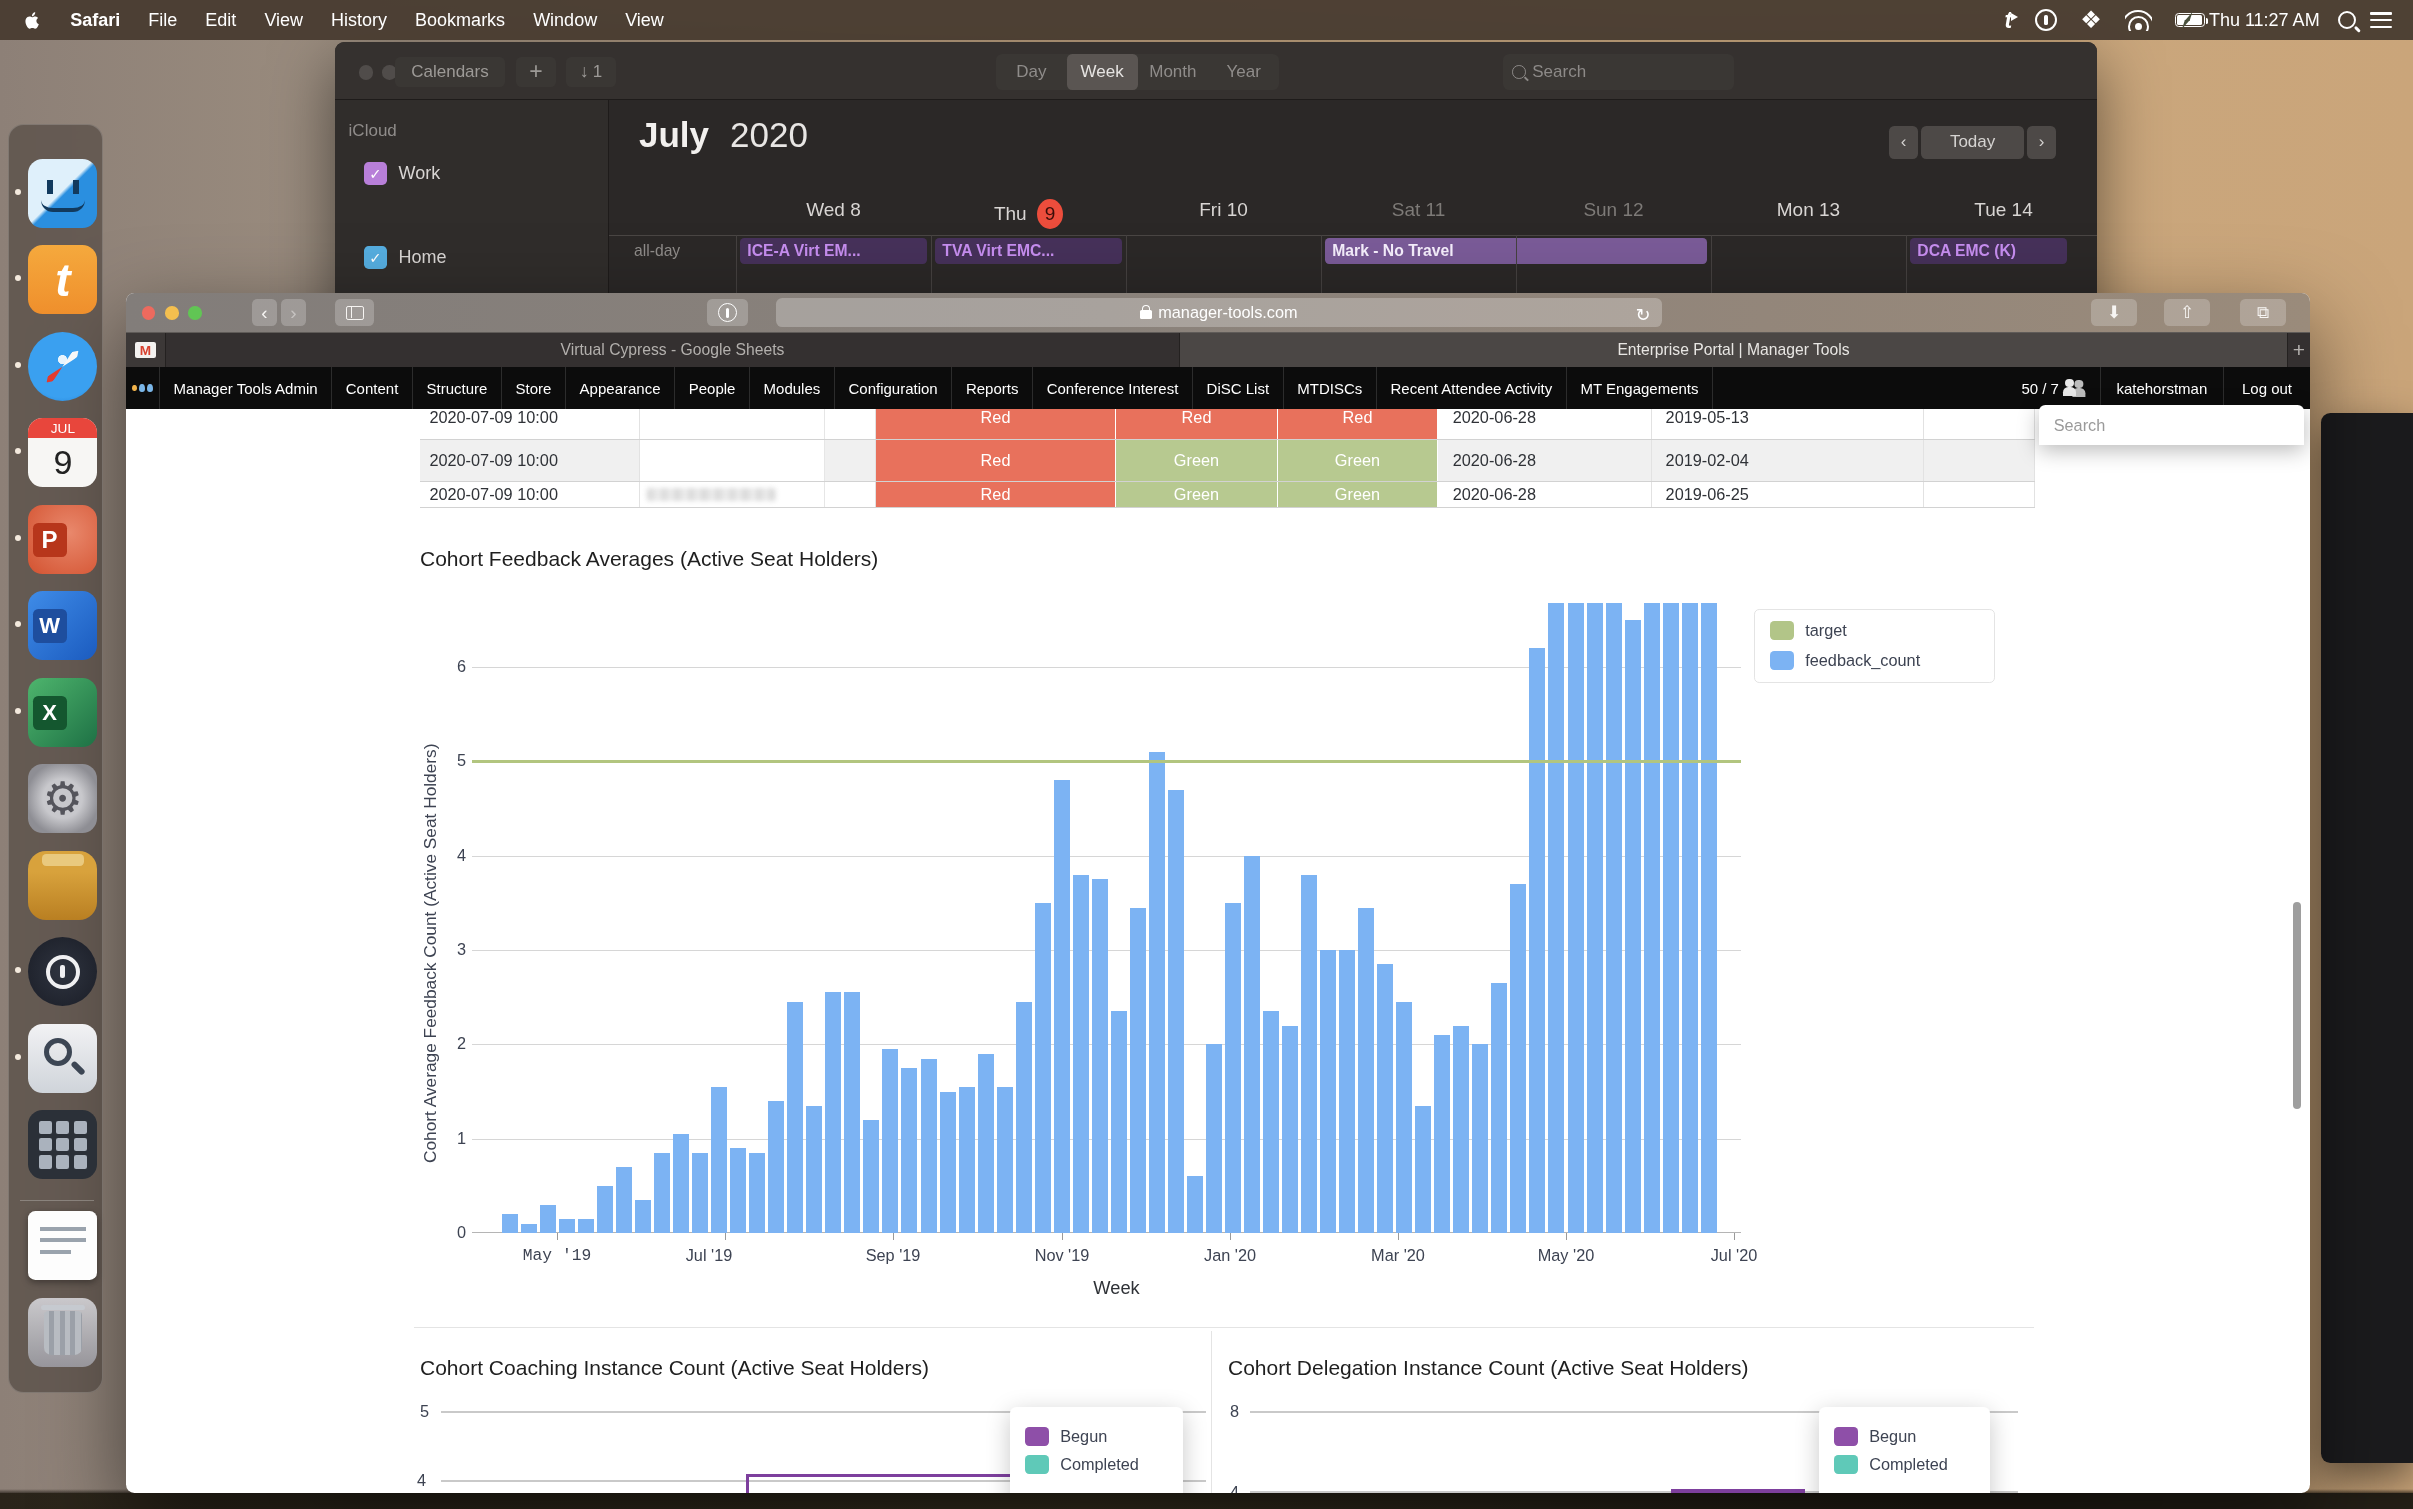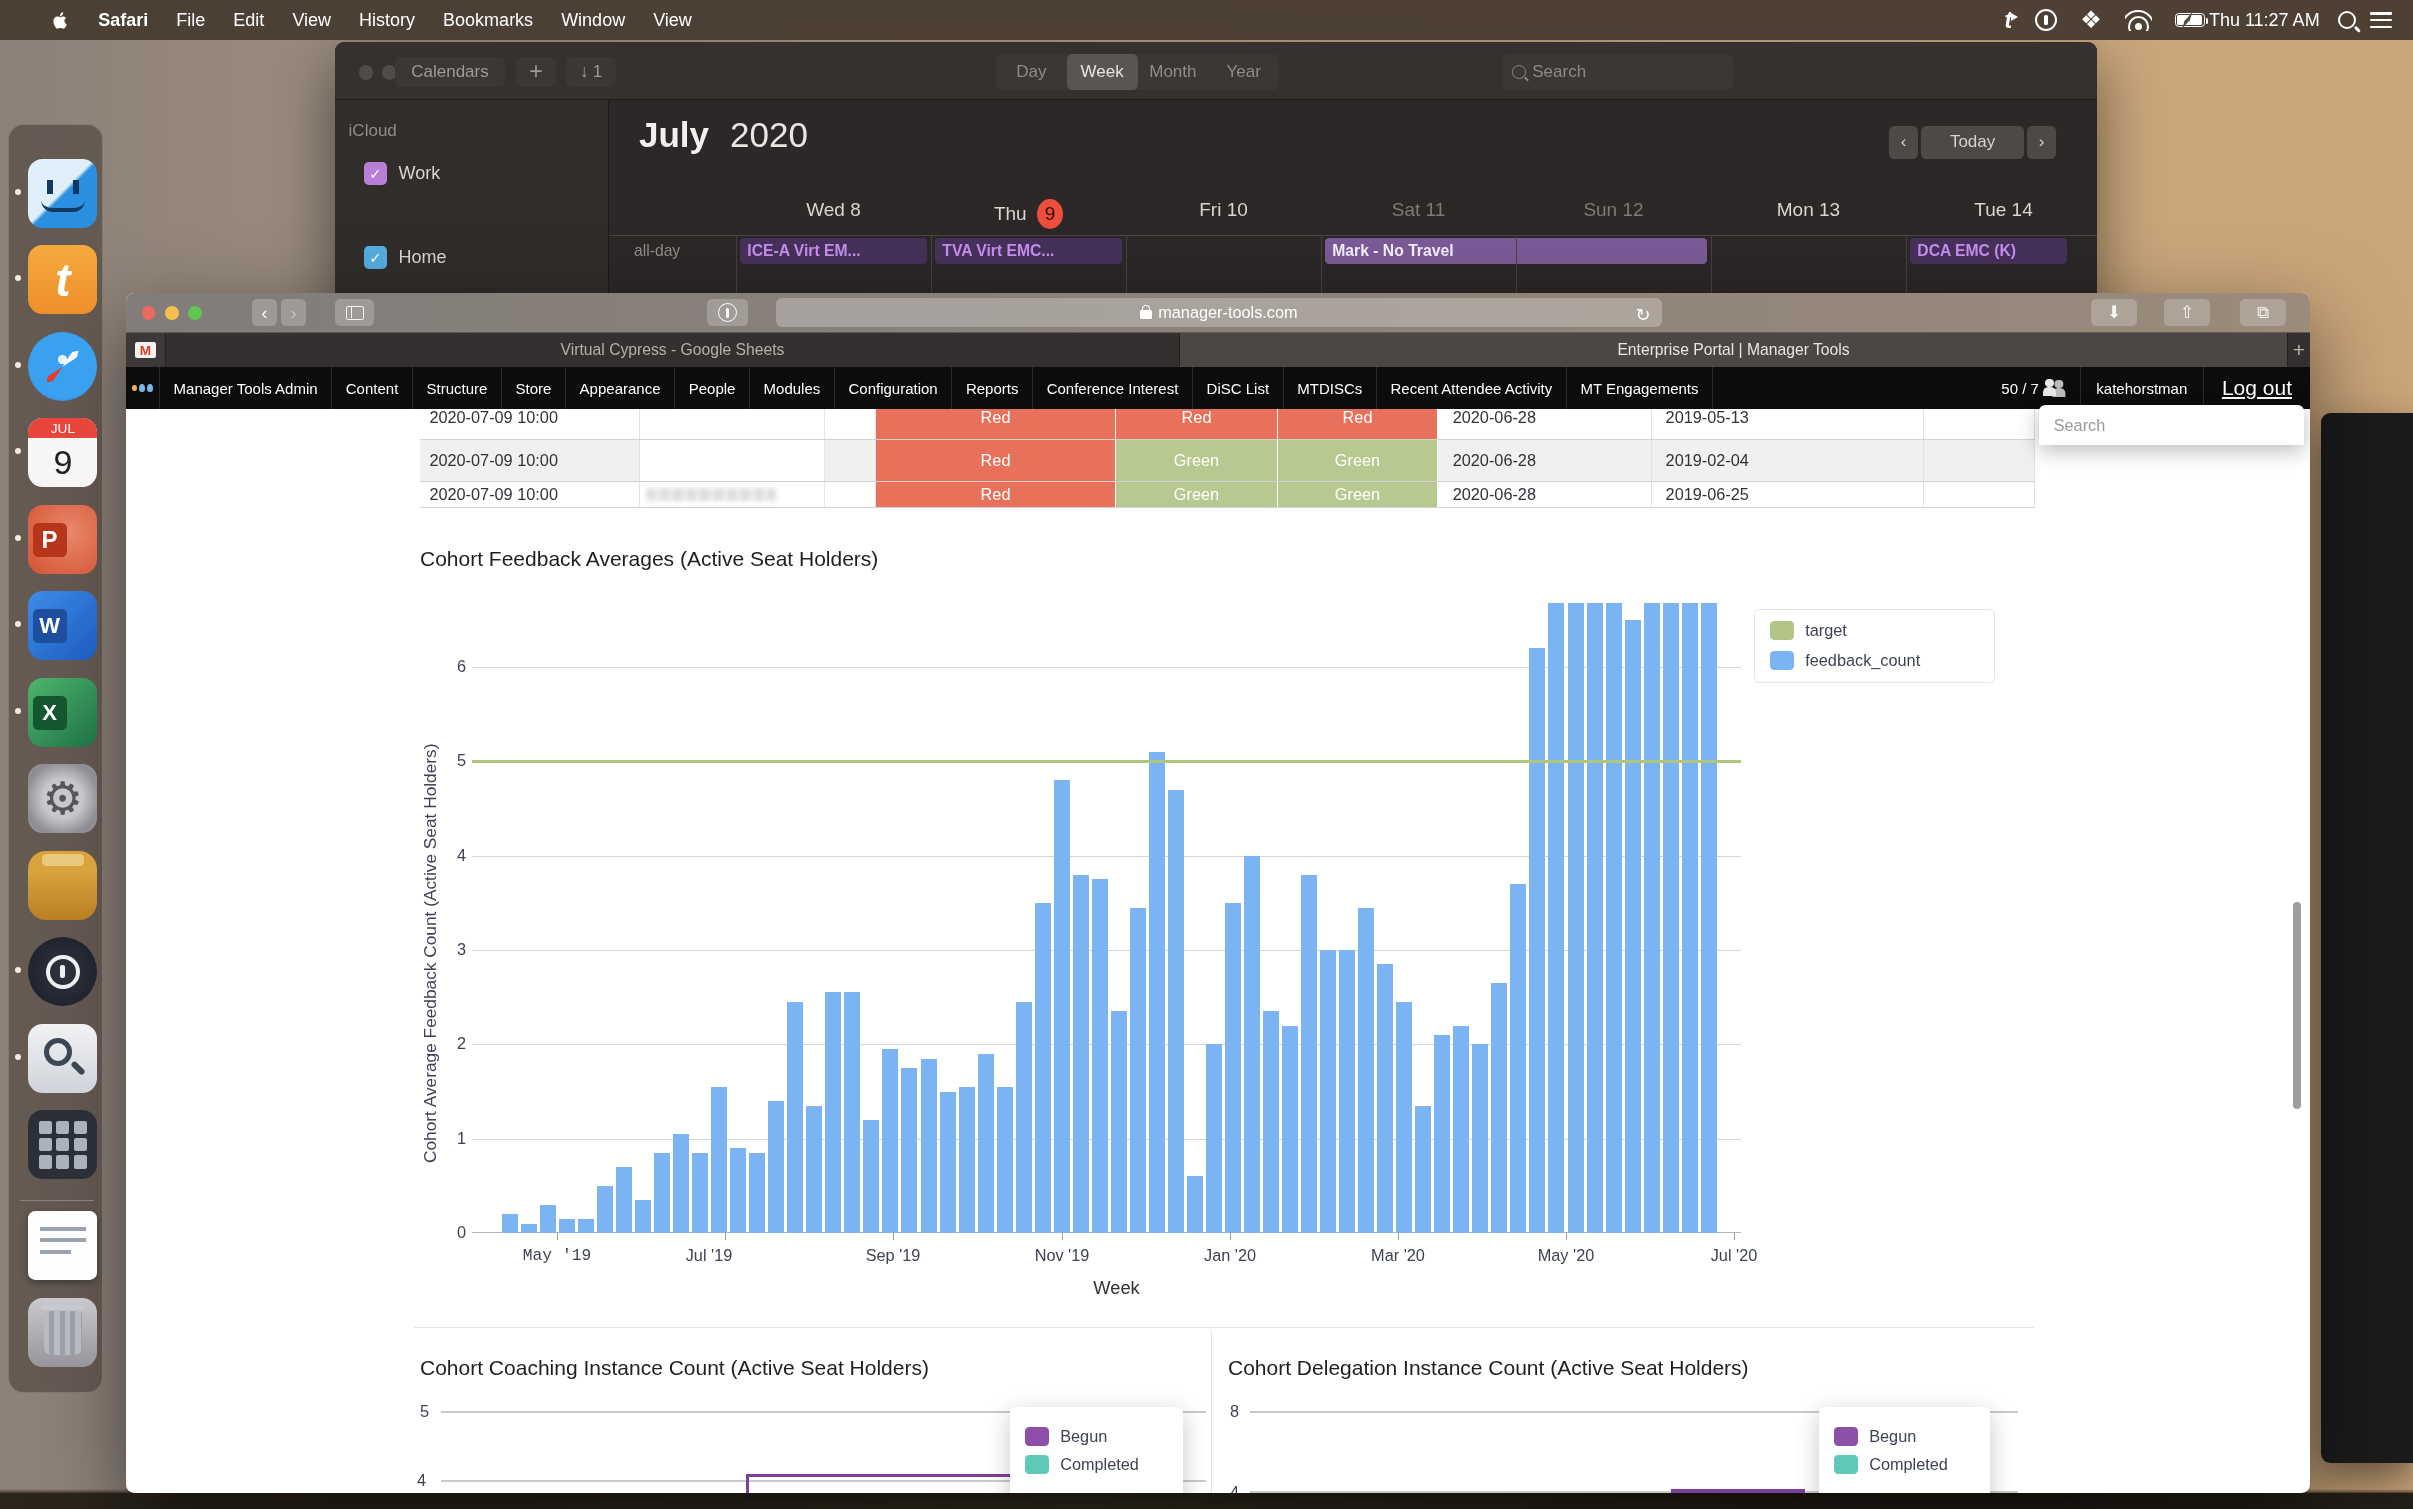--- a/index.html
+++ b/index.html
@@ -12,21 +12,21 @@
     background:
       radial-gradient(629px 262px at 78% 99%, rgba(90,110,40,.25), transparent 60%),
       linear-gradient(to bottom, rgba(0,0,0,0) 1489px, rgba(20,16,10,.92) 1495px),
       linear-gradient(90deg, #8d8077 0%, #9a8c7e 14%, #b59a7c 38%, #c9a87f 70%, #caa57a 100%);
   }
   #wallpaper-bottom { left:0; top:1493px; width:2413px; height:17px;
     background:linear-gradient(90deg,#2a241a,#3a3322 45%,#252017 80%); }
 
   
   #menubar { left:0; top:0; width:2413px; height:40px; background:rgba(73,60,49,.96);
-    display:flex; align-items:center; color:#fff; z-index:60;padding-left:28px; }
+    display:flex; align-items:center; color:#fff; z-index:60; }
   .mb-apple { width:21px; height:21px; margin:0 20px 0 22px; position:relative; }
   .mb-apple svg { width:21px; height:21px; }
   .mb-item { font-size:18px; padding:0 14px; color:#fff; }
   .mb-item.first { font-weight:bold; padding-left:7.3px; }
   #mb-status { margin-left:auto; display:flex; align-items:center; gap:23px; }
   .si { position:relative; display:inline-block; }
   .si-tunnelblick { font-size:23px; font-style:italic; font-weight:bold; color:#fff; }
   .si-tunnelblick::after{ content:""; position:absolute; right:-6.3px; top:6.3px; border-left:7.3px solid #fff; border-top:4.7px solid transparent; border-bottom:4.7px solid transparent;}
   .si-1p { width:22px; height:22px; border:2.1px solid #fff; border-radius:50%; }
   .si-1p::after { content:""; position:absolute; left:7.3px; top:4.2px; width:3.1px; height:9.4px; background:#fff; border-radius:1.6px; }
@@ -127,21 +127,21 @@
   .an-item { font-size:15px; padding:0 13.6px; height:100%; display:flex; align-items:center; border-right:0.5px solid #2c2c2c; white-space:nowrap; }
   .drupal { width:34px; display:flex; align-items:center; justify-content:center; gap:2.1px; height:100%; border-right:0.5px solid #2c2c2c; }
   .drupal i { width:5.8px; height:8.4px; border-radius:50% 50% 50% 50%/60% 60% 40% 40%; background:#7ab6e8; }
   .drupal i:first-child { background:#f0b24a; width:4.7px; height:6.8px; }
   #an-right { margin-left:auto; display:flex; align-items:center; height:100%; }
   .an-count { font-size:15px; padding-right:4.2px; }
   .ppl { width:23px; height:18px; position:relative; margin-right:13.6px; }
   .ppl::before { content:""; position:absolute; left:2.1px; top:0; width:8.4px; height:8.4px; border-radius:50%; background:#e8e8e8; box-shadow:9.4px 1px 0 #bdbdbd; }
   .ppl::after { content:""; position:absolute; left:0; top:8.4px; width:12.6px; height:8.4px; border-radius:5.2px 5.2px 0 0; background:#e8e8e8; box-shadow:9.4px 1px 0 #bdbdbd; }
   .an-user { font-size:15px; padding:0 15.7px; height:100%; display:flex; align-items:center; border-left:0.5px solid #2c2c2c; }
-  .an-logout { font-size:21px; padding:4px 18px; height:100%; display:flex; align-items:center; border-left:0.5px solid #2c2c2c;text-decoration:underline; }
+  .an-logout { font-size:15px; padding:4px 18px; height:100%; display:flex; align-items:center; border-left:0.5px solid #2c2c2c; }
 
   #search-drop { position:absolute; left:1913px; top:112px; width:265px; height:40px; background:#fff; border-radius:6.3px 6.3px 0 0;
     box-shadow:0 5.2px 21px rgba(0,0,0,.28); z-index:6; display:flex; align-items:center; padding-left:14.7px;
     font-size:16.3px; color:#9a9a9a; }
 
   
   .trow { position:absolute; left:294px; width:1615px; display:flex; border-bottom:1px solid #d2d2d2; }
   .tcell { height:100%; font-size:16.3px; color:#2f3237; display:flex; align-items:center; border-right:0.5px solid #e2e2e2; }
   .tcell.status { color:#fff; justify-content:center; border-right:1px solid #fff; }
   .tcell.white { background:#fff !important; border-right:0.5px solid #e6e6e6; }

